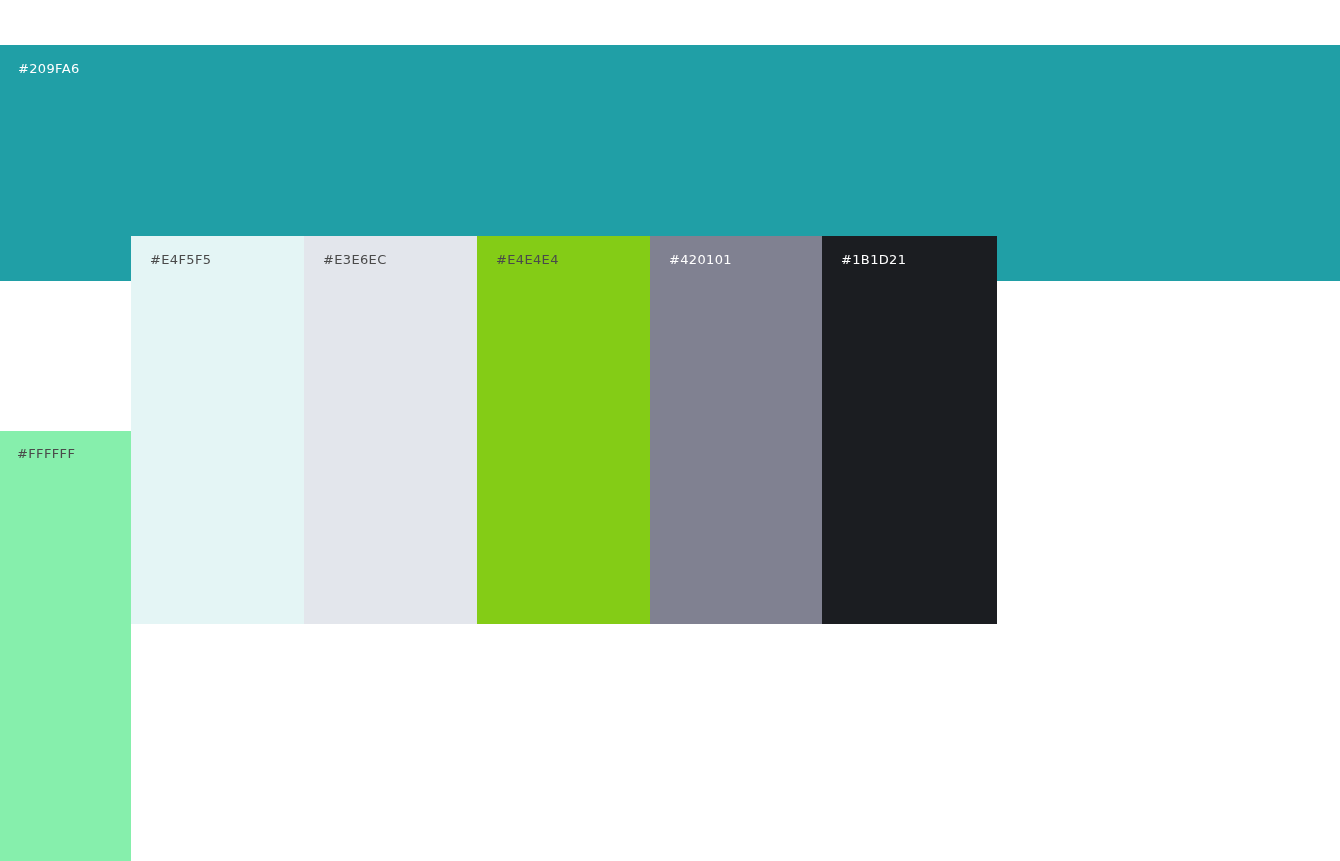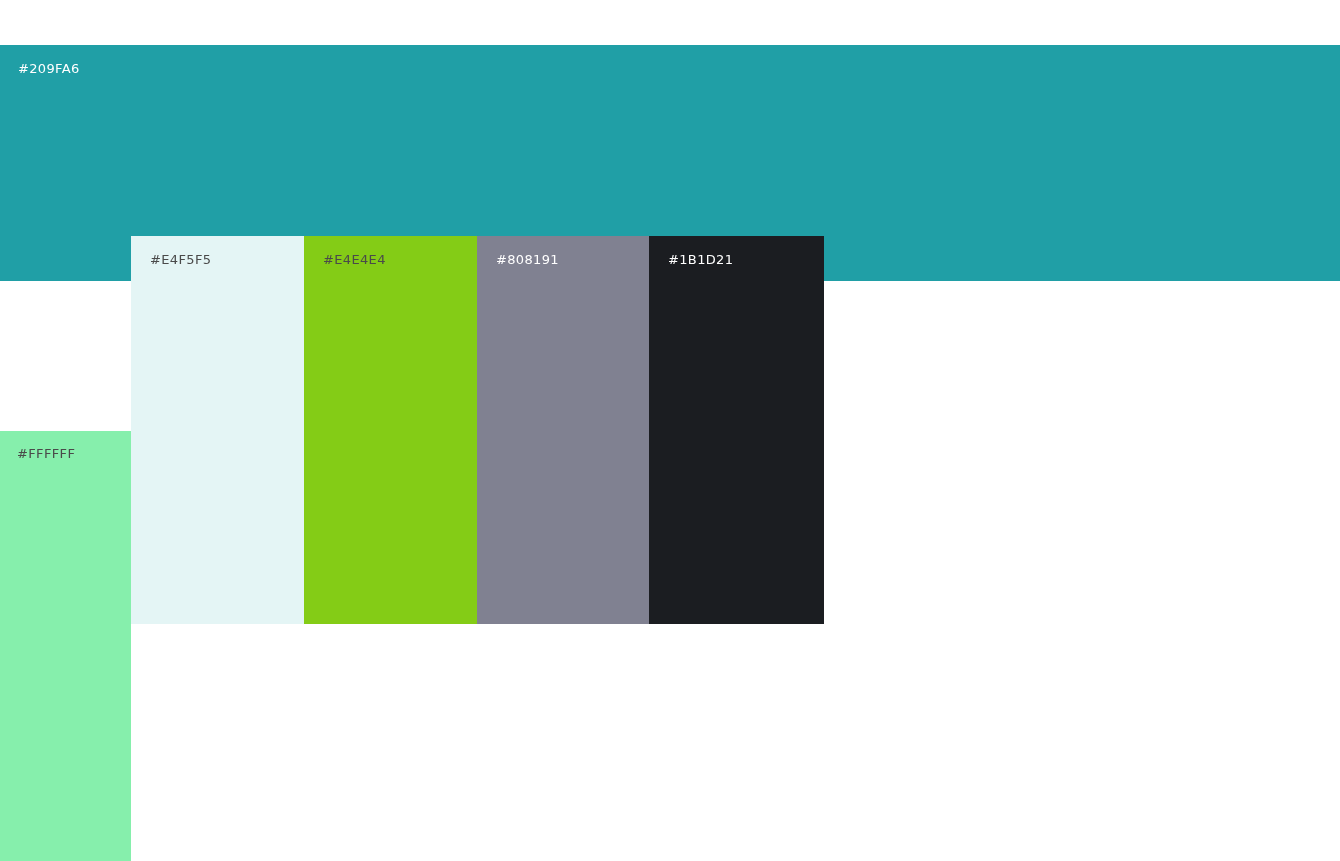--- a/index.html
+++ b/index.html
@@ -93,28 +93,31 @@
   <div class="swatch" id="band-primary">
     <span class="swatch-label label-light">#209FA6</span>
   </div>
 
   <div id="ramp-row">
 
     <div class="swatch w173" style="background:#E4F5F5">
       <span class="swatch-label label-dark">#E4F5F5</span>
     </div>
 
+    <div class="swatch w173" style="background:#E3E6EC">
+      <span class="swatch-label label-dark">#E3E6EC</span>
+    </div>
 
     <div class="swatch w173" style="background:#84cc16">
       <span class="swatch-label label-dark">#E4E4E4</span>
     </div>
 
 
     <div class="swatch w172" style="background:#808191">
-      <span class="swatch-label label-light">#808191</span>
+      <span class="swatch-label label-light">#420101</span>
     </div>
 
 
     <div class="swatch w175" style="background:#1B1D21">
       <span class="swatch-label label-light">#1B1D21</span>
     </div>
 
   </div>
 
   <div class="swatch" id="swatch-white">

